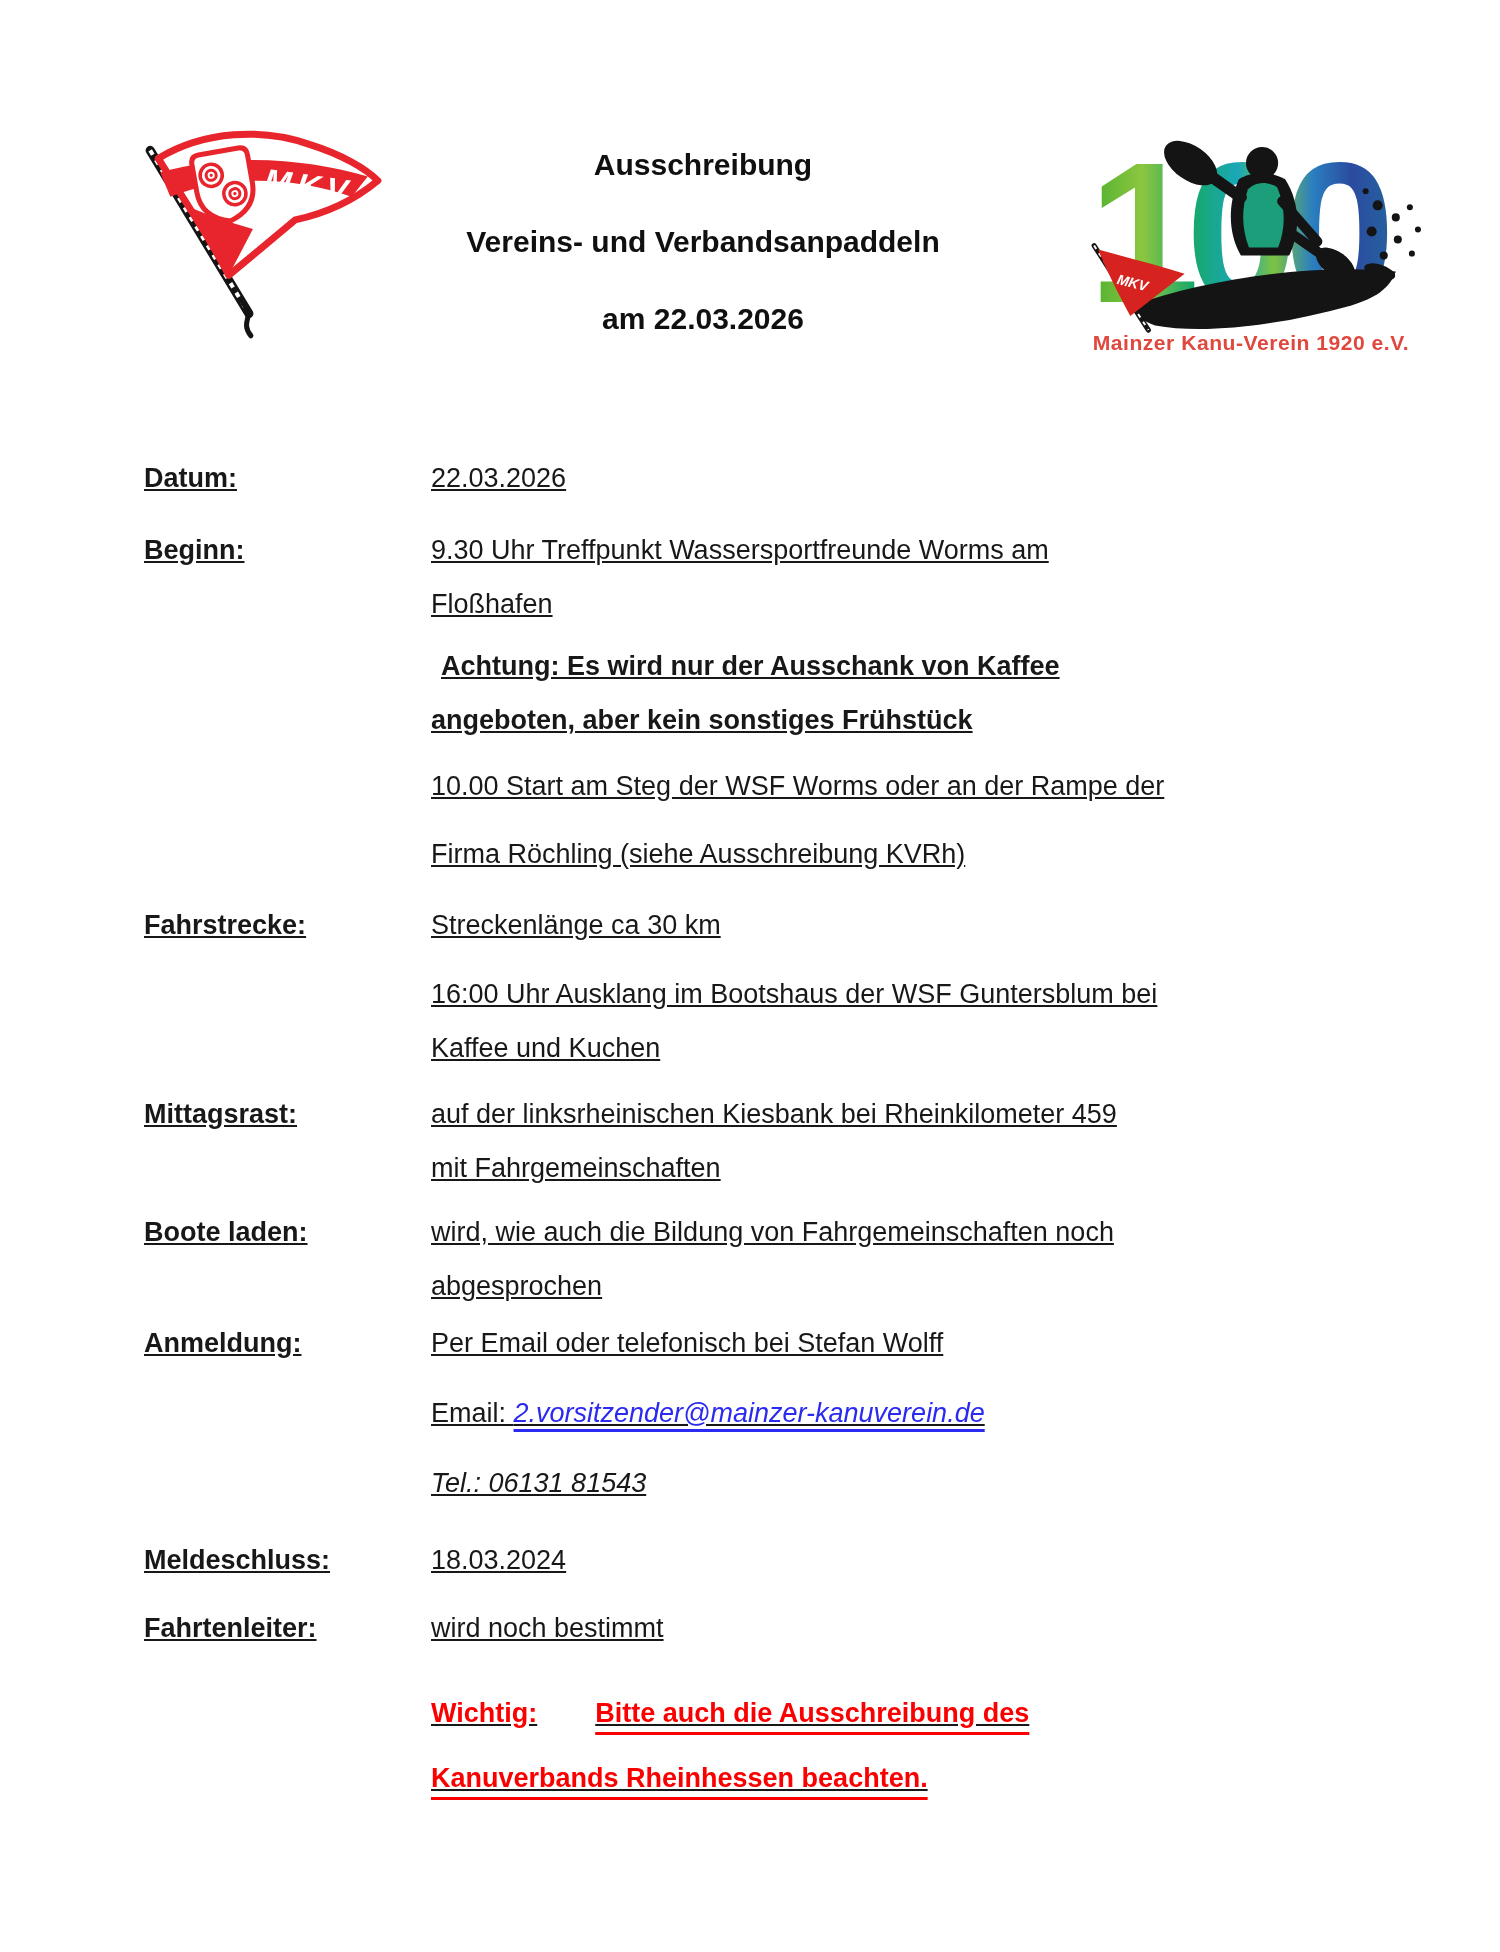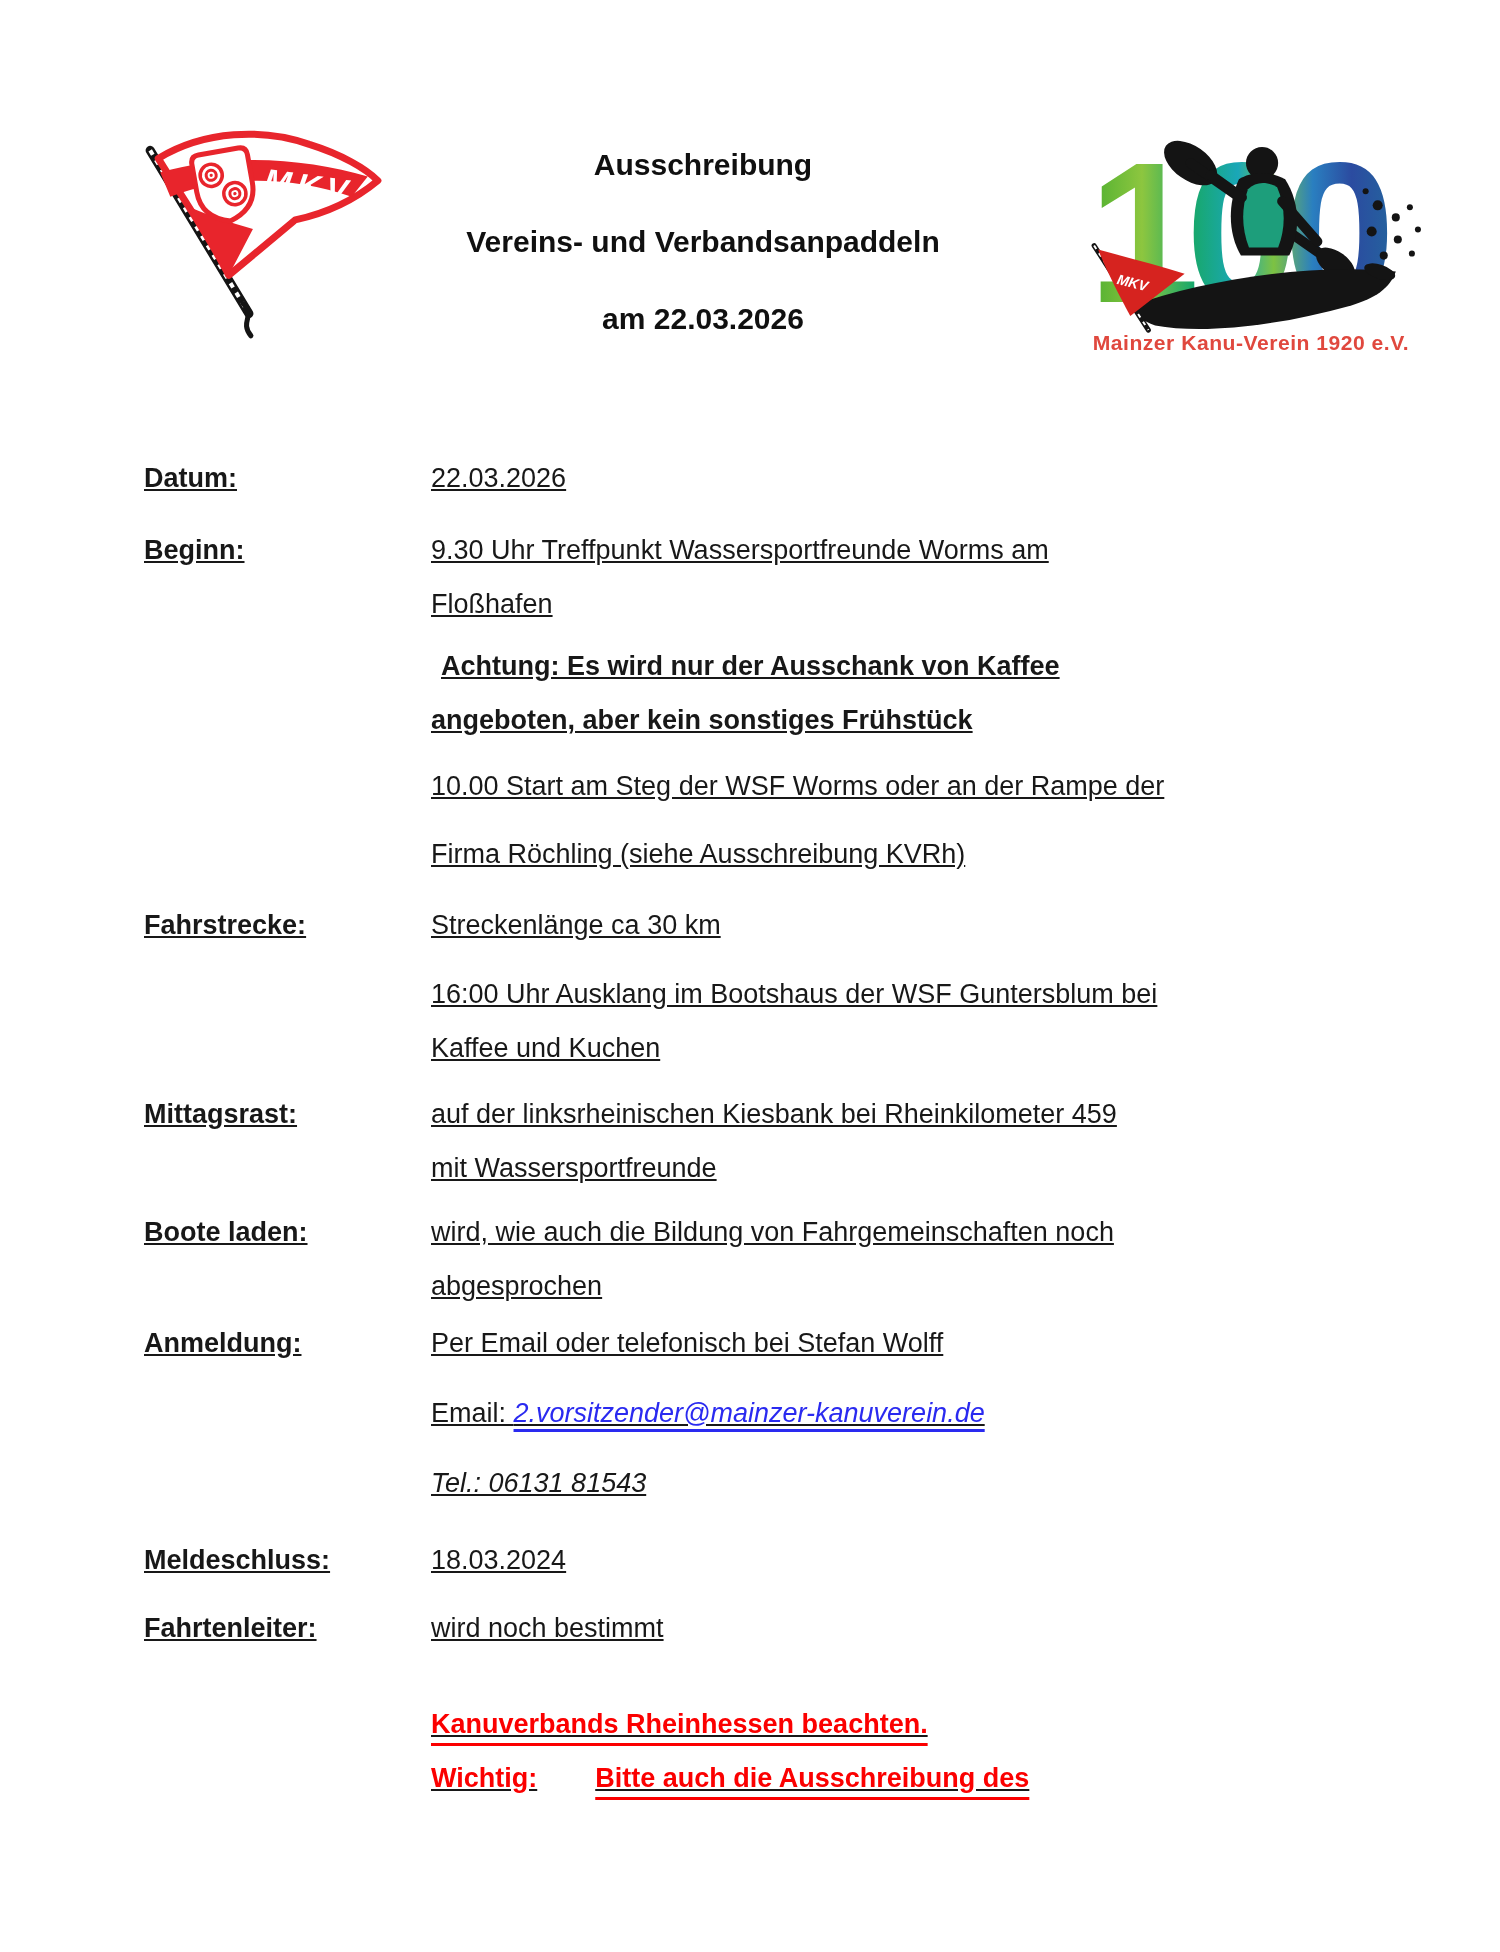--- a/index.html
+++ b/index.html
@@ -185,21 +185,21 @@
         <p class="line">Streckenlänge ca 30 km</p>
         <p class="line mt15">16:00 Uhr Ausklang im Bootshaus der WSF Guntersblum bei</p>
         <p class="line">Kaffee und Kuchen</p>
       </div>
     </div>
 
     <div class="row mt12">
       <div class="lbl">Mittagsrast:</div>
       <div class="content">
         <p class="line">auf der linksrheinischen Kiesbank bei Rheinkilometer 459</p>
-        <p class="line">mit Wassersportfreunde</p>
+        <p class="line">mit Fahrgemeinschaften</p>
       </div>
     </div>
 
     <div class="row mt10">
       <div class="lbl">Boote laden:</div>
       <div class="content">
         <p class="line">wird, wie auch die Bildung von Fahrgemeinschaften noch</p>
         <p class="line">abgesprochen</p>
       </div>
     </div>
@@ -225,21 +225,21 @@
     <div class="row mt14">
       <div class="lbl">Fahrtenleiter:</div>
       <div class="content">
         <p class="line">wird noch bestimmt</p>
       </div>
     </div>
 
     <div class="row mt31">
       <div class="lbl"></div>
       <div class="content">
-        <p class="line red bold redline mt11">Kanuverbands Rheinhessen beachten.</p>
         <p class="line red bold">
           <span>Wichtig:</span><span class="wspace"></span><span class="redline">Bitte auch die Ausschreibung des</span>
         </p>
+        <p class="line red bold redline mt11">Kanuverbands Rheinhessen beachten.</p>
       </div>
     </div>
 
   </main>
 </div>
 
 </body></html>

